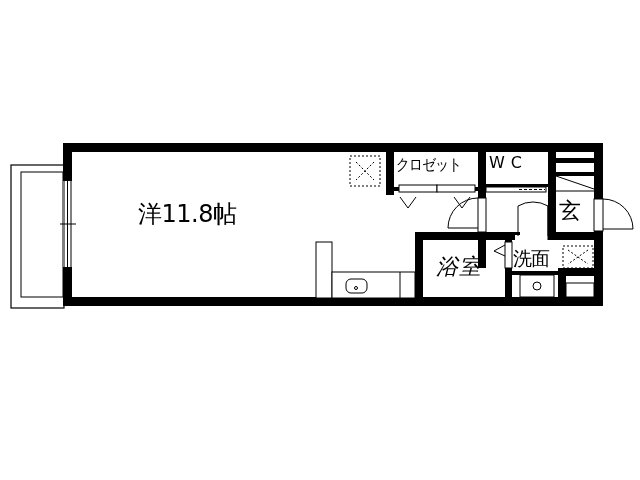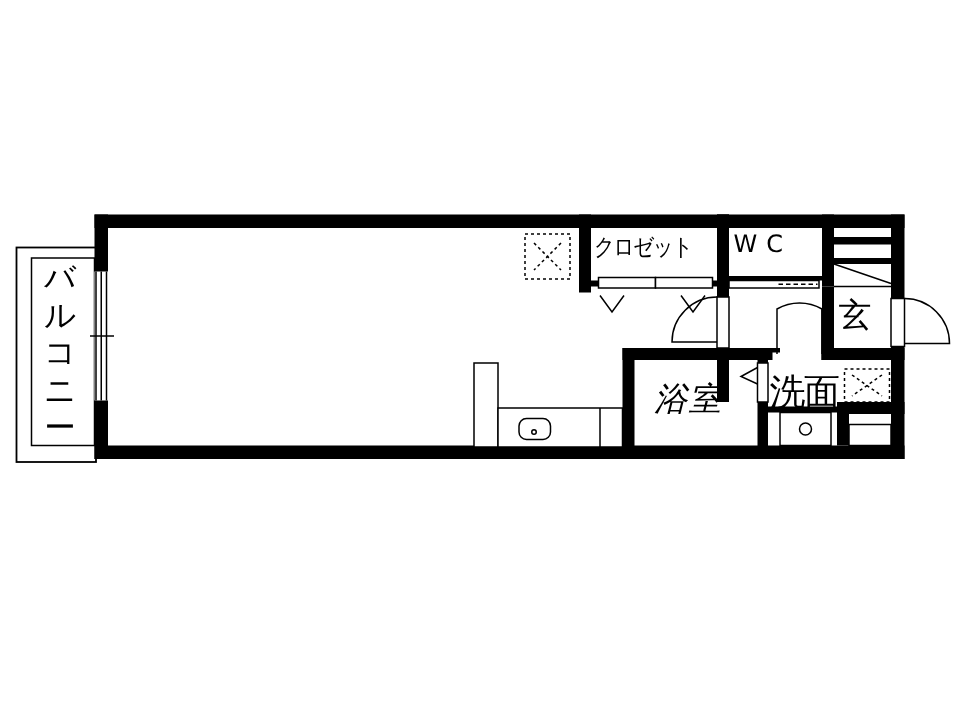--- a/index.html
+++ b/index.html
@@ -5,21 +5,21 @@
   html, body { margin: 0; padding: 0; background: #ffffff; }
   body { width: 640px; height: 480px; position: relative; overflow: hidden;
          font-family: "DejaVu Sans", sans-serif; color: #000; }
   #plan { position: absolute; left: 0; top: 0; width: 640px; height: 480px; }
   .lbl { position: absolute; color: #000; white-space: nowrap; line-height: 1; }
   .lbl-main { left: 138px; top: 202px; font-size: 24px; letter-spacing: -0.5px; }
   .lbl-closet { left: 396px; top: 157px; font-size: 16px; letter-spacing: -1px; transform: scaleX(0.85); transform-origin: left center; }
   .lbl-wc { left: 489px; top: 155px; font-size: 16px; letter-spacing: 6px; }
   .lbl-genkan { left: 559px; top: 200px; font-size: 22px; }
   .lbl-bath { left: 436px; top: 256px; font-size: 22px; letter-spacing: 1px; font-style: italic; }
-  .lbl-wash { left: 513px; top: 249px; font-size: 24px; letter-spacing: -1px; }
+  .lbl-wash { left: 513px; top: 249px; font-size: 19px; letter-spacing: -1px; }
   .lbl-balcony { left: 27px; top: 173px; width: 26px; font-size: 21px; line-height: 25px; text-align: center; white-space: normal; word-break: break-all; }
 </style>
 </head>
 <body>
 
 <div id="plan">
   <svg width="640" height="480" viewBox="0 0 640 480" xmlns="http://www.w3.org/2000/svg">
 
     <g>
       <rect x="11" y="165" width="53" height="143" fill="#fff" stroke="#000" stroke-width="1.2"></rect>
@@ -129,19 +129,19 @@
 
     <g stroke="#000" fill="#fff" stroke-width="1">
       <rect x="316" y="242" width="16" height="56"></rect>
       <rect x="332" y="272" width="83" height="26"></rect>
       <line x1="400" y1="272" x2="400" y2="298"></line>
       <rect x="346" y="279" width="21" height="14" rx="5"></rect>
       <circle cx="356" cy="288" r="1.5" fill="none"></circle>
     </g>
   </svg>
 
+  <div class="lbl lbl-main">洋11.8帖</div>
   <div class="lbl lbl-closet">クロゼット</div>
   <div class="lbl lbl-wc">WC</div>
   <div class="lbl lbl-genkan">玄</div>
   <div class="lbl lbl-bath">浴室</div>
   <div class="lbl lbl-wash">洗面</div>
-  <div class="lbl lbl-balcony">バルコニー</div>
 </div>
 
 </body></html>

